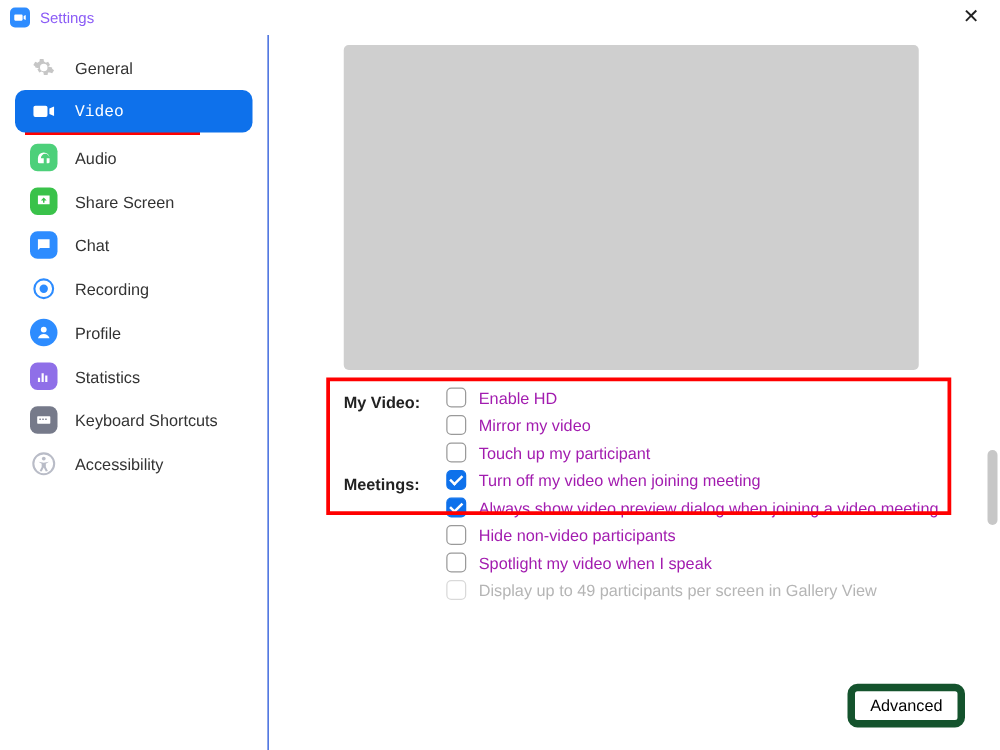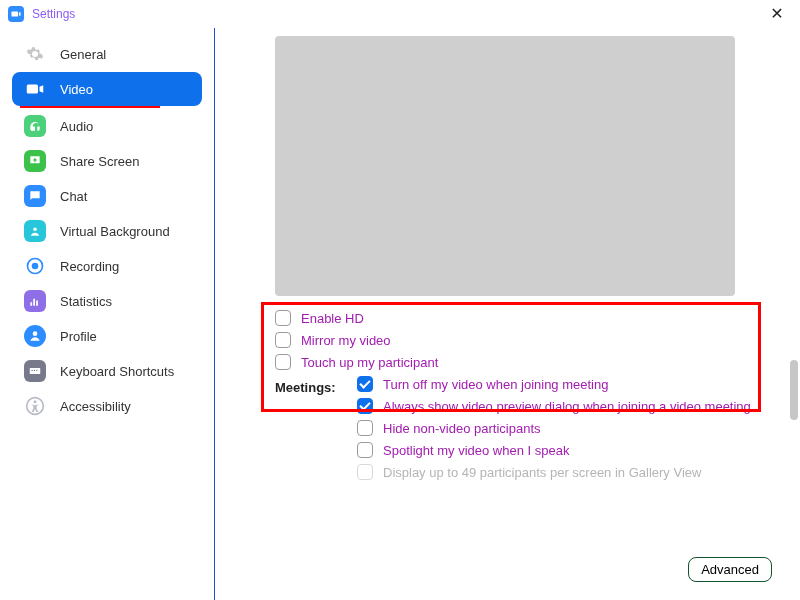--- a/index.html
+++ b/index.html
@@ -8,37 +8,37 @@
   .titlebar { display:flex; align-items:center; height:28px; padding:0 8px; }
   .titlebar .appicon { width:16px; height:16px; background:#2D8CFF; border-radius:4px; display:flex; align-items:center; justify-content:center; margin-right:8px; }
   .titlebar .appicon svg { fill:#fff; }
   .titlebar .title { font-size:12px; color:#8b5cf6; }
   .titlebar .closebtn { margin-left:auto; font-size:16px; line-height:16px; color:#222; cursor:pointer; width:30px; text-align:center; }
   .body { display:flex; height:572px; }
   .sidebar { width:215px; padding:8px 0 0 12px; border-right:1px solid #1d4ed8; }
   .side-item { display:flex; align-items:center; height:34px; padding:0 12px; border-radius:8px; margin:1px 12px 1px 0; cursor:pointer; font-size:13px; color:#333; }
   .side-item .icon { width:22px; height:22px; display:flex; align-items:center; justify-content:center; margin-right:14px; border-radius:6px; flex:0 0 22px; }
   .side-item .label { }
-  .side-item.active { background:#0E71EB; color:#fff; position:relative; }
+  .side-item.active { background:#0E71EB; color:#fff; position:relative;font-family:Liberation Mono, monospace; }
   .side-item.active .icon svg { fill:#fff; }
   .underline { height:3px; background:#ff0000; margin:-2px 54px 0 8px; }
   .content { flex:1; padding:8px 20px 0 60px; position:relative; overflow:auto; }
   .preview { width:460px; height:260px; background:#cfcfcf; border-radius:4px; margin:0 auto 14px 0; }
   .section { display:flex; margin-bottom:6px; }
   .section-label { width:82px; font-weight:700; font-size:13px; color:#222; padding-top:4px; text-align:left; }
   .options { display:flex; flex-direction:column; gap:6px; }
   .opt { display:flex; align-items:center; gap:10px; font-size:13px; color:#a21caf; }
   .opt.disabled { color:#b5b5b5;text-align:center; }
   .chk { width:16px; height:16px; border:1.5px solid #9a9a9a; border-radius:4px; display:inline-flex; align-items:center; justify-content:center; background:#fff; }
   .chk.checked { background:#0E71EB; border-color:#0E71EB; }
   .chk.checked::after { content:""; width:4px; height:8px; border:solid #fff; border-width:0 2px 2px 0; transform:rotate(45deg); margin-top:-2px; }
   .chk.disabled { border-color:#d9d9d9; }
   .highlight-box { position:absolute; border:3px solid #ff0000; pointer-events:none; left:46px; top:274px; width:500px; height:110px; }
   .advanced-row { position:absolute; right:28px; bottom:18px; }
-  .btn { border:1px solid #14532d; border-radius:8px; background:#fff; font-size:13px; padding:4px 12px; cursor:pointer; }
+  .btn { border:6px solid #14532d; border-radius:8px; background:#fff; font-size:13px; padding:4px 12px; cursor:pointer; }
   .scrollhint { position:absolute; right:2px; top:360px; width:8px; height:60px; background:#c7c7c7; border-radius:4px; }
 </style>
 </head>
 <body>
 <div class="window">
 
   <div class="titlebar">
     <span class="appicon">
       <svg width="10" height="10" viewBox="0 0 24 24">
           <path d="M3 6h12a2 2 0 0 1 2 2v8a2 2 0 0 1-2 2H3a2 2 0 0 1-2-2V8a2 2 0 0 1 2-2zm16 3 4-2v10l-4-2z"></path>
@@ -92,57 +92,48 @@
 
       <div class="side-item">
         <span class="icon" style="background:#2D8CFF;border-radius:6px">
           <svg width="14" height="14" viewBox="0 0 24 24" fill="#fff">
               <path d="M4 4h16v12H7l-3 3z"></path>
             </svg>
         </span>
         <span class="label">Chat</span>
       </div>
 
-      <div class="side-item">
-        <span class="icon" style="background:#27c6da;border-radius:6px">
-          <svg width="14" height="14" viewBox="0 0 24 24" fill="#fff">
-              <circle cx="12" cy="9" r="3"></circle>
-              <path d="M5 20c1-4 5-5 7-5s6 1 7 5z"></path>
-            </svg>
-        </span>
-        <span class="label">Virtual Background</span>
-      </div>
 
       <div class="side-item">
         <span class="icon">
           <svg width="20" height="20" viewBox="0 0 24 24">
               <circle cx="12" cy="12" r="9" fill="none" stroke="#2D8CFF" stroke-width="2"></circle>
               <circle cx="12" cy="12" r="4" fill="#2D8CFF"></circle>
             </svg>
         </span>
         <span class="label">Recording</span>
       </div>
 
       <div class="side-item">
-        <span class="icon" style="background:#8f6fe8;border-radius:6px">
-          <svg width="14" height="14" viewBox="0 0 24 24" fill="#fff">
-              <path d="M4 14h3v6H4zm5-6h3v12H9zm5 3h3v9h-3z"></path>
-            </svg>
-        </span>
-        <span class="label">Statistics</span>
-      </div>
-
-      <div class="side-item">
         <span class="icon" style="background:#2D8CFF;border-radius:50%">
           <svg width="14" height="14" viewBox="0 0 24 24" fill="#fff">
               <circle cx="12" cy="8" r="4"></circle>
               <path d="M4 20c1-4 5-6 8-6s7 2 8 6z"></path>
             </svg>
         </span>
         <span class="label">Profile</span>
+      </div>
+
+      <div class="side-item">
+        <span class="icon" style="background:#8f6fe8;border-radius:6px">
+          <svg width="14" height="14" viewBox="0 0 24 24" fill="#fff">
+              <path d="M4 14h3v6H4zm5-6h3v12H9zm5 3h3v9h-3z"></path>
+            </svg>
+        </span>
+        <span class="label">Statistics</span>
       </div>
 
       <div class="side-item">
         <span class="icon" style="background:#767a8a;border-radius:6px">
           <svg width="14" height="14" viewBox="0 0 24 24" fill="#fff">
               <rect x="3" y="7" width="18" height="10" rx="1"></rect>
               <rect x="6" y="10" width="2" height="2" fill="#767a8a"></rect>
               <rect x="10" y="10" width="2" height="2" fill="#767a8a"></rect>
               <rect x="14" y="10" width="2" height="2" fill="#767a8a"></rect>
             </svg>
@@ -160,20 +151,21 @@
         </span>
         <span class="label">Accessibility</span>
       </div>
 
     </div>
 
     <div class="content">
       <div class="preview"></div>
 
       <div class="section">
+        <div class="section-label">My Video:</div>
         <div class="options">
           <label class="opt">
             <span class="chk"></span>
             <span>Enable HD</span>
           </label>
           <label class="opt">
             <span class="chk"></span>
             <span>Mirror my video</span>
           </label>
           <label class="opt">

